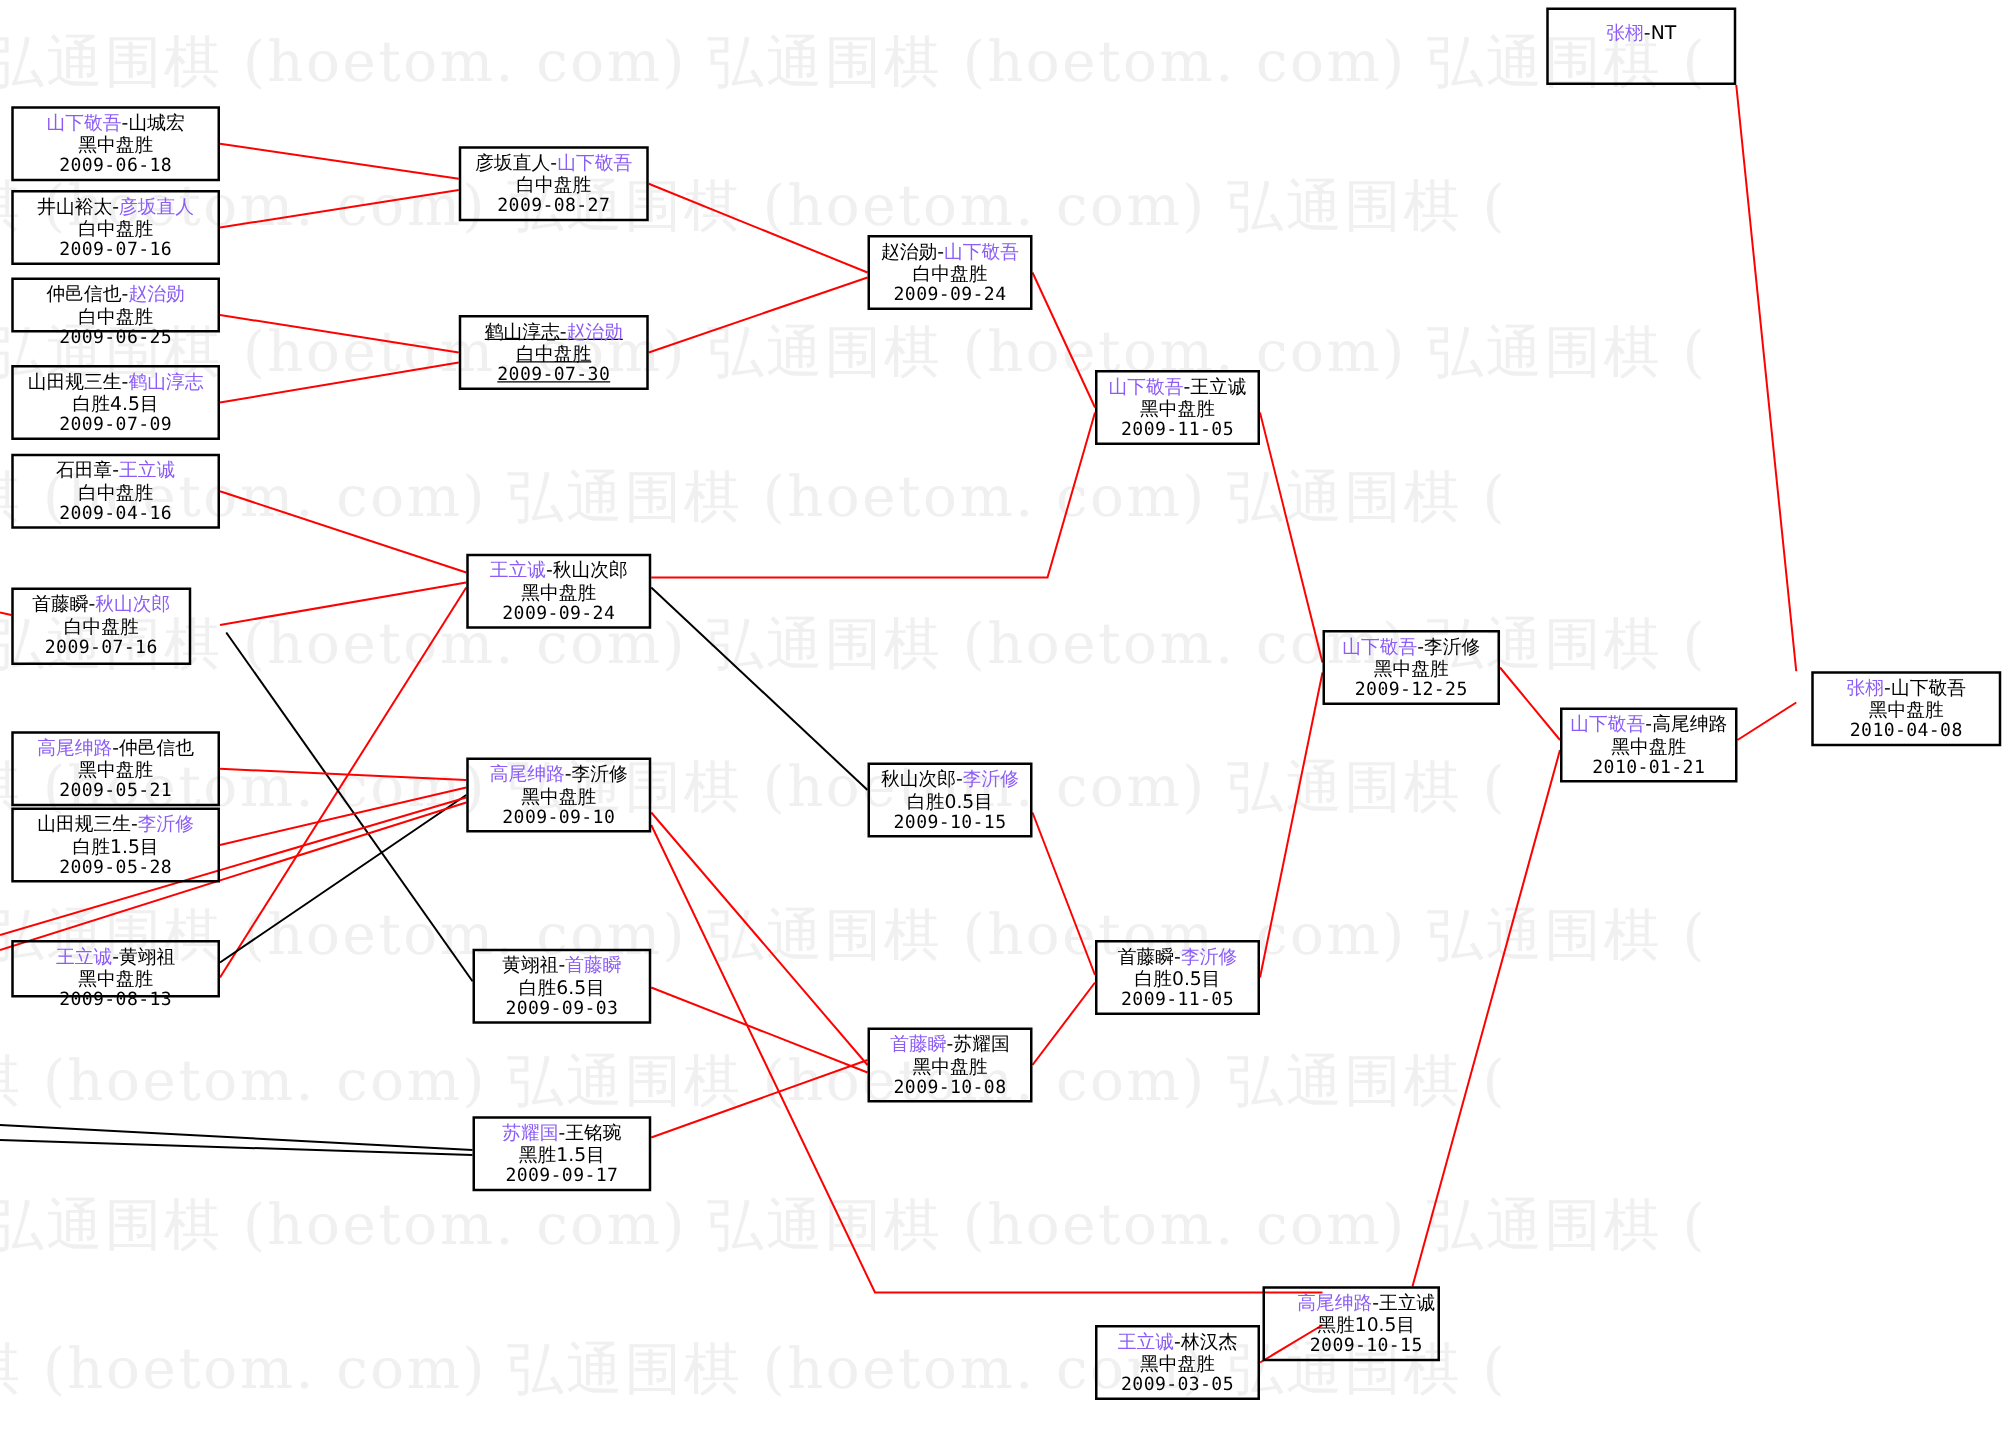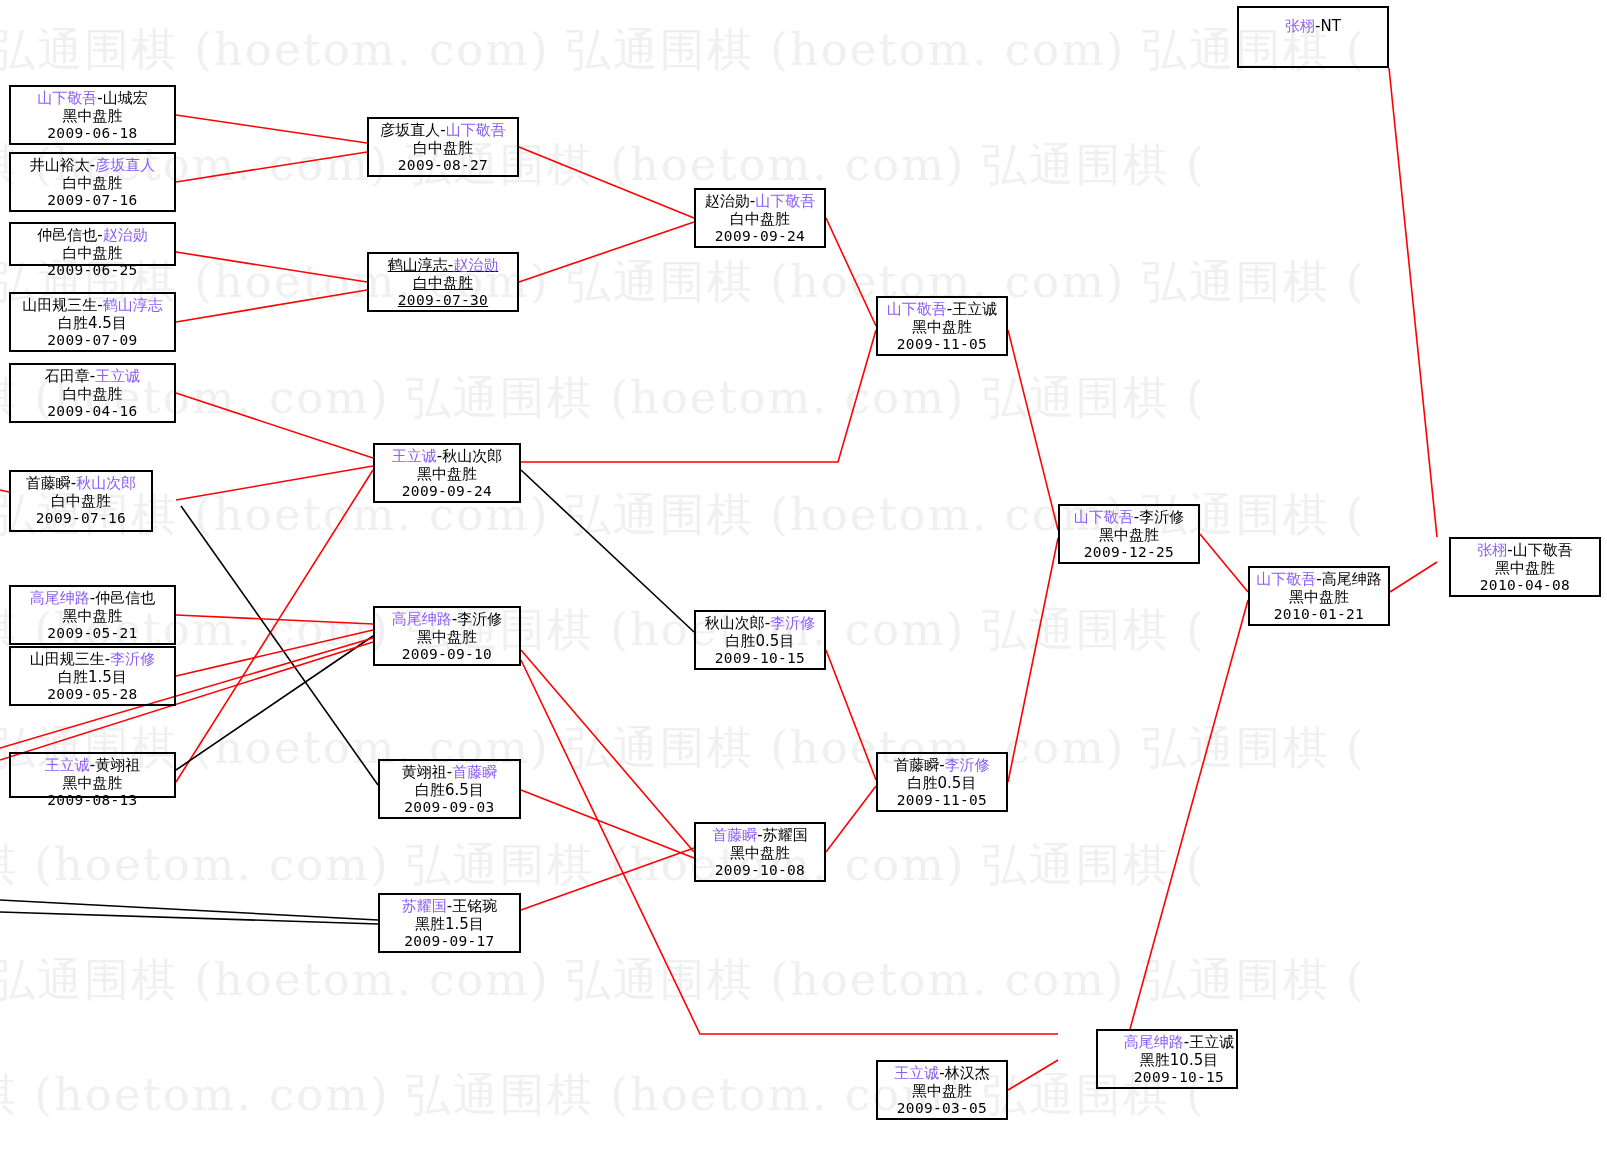--- a/index.html
+++ b/index.html
@@ -237,21 +237,21 @@
       <div class="node" style="left: 876px; top: 1060px; width: 132px; height: 60px;">
         <span class="ln match"><span class="win">王立诚</span><span class="sep">-</span><span class="lose">林汉杰</span></span>
         <span class="ln result">黑中盘胜</span>
         <span class="ln date">2009-03-05</span>
       </div>
       <div class="node" style="left: 1058px; top: 504px; width: 142px; height: 60px;">
         <span class="ln match"><span class="win">山下敬吾</span><span class="sep">-</span><span class="lose">李沂修</span></span>
         <span class="ln result">黑中盘胜</span>
         <span class="ln date">2009-12-25</span>
       </div>
-      <div class="node" style="left: 1096px; top: 1029px; width: 142px; height: 60px; padding-left: 24px;">
+      <div class="node" style="left: 1010px; top: 1029px; width: 142px; height: 60px; padding-left: 24px;">
         <span class="ln match"><span class="win">高尾绅路</span><span class="sep">-</span><span class="lose">王立诚</span></span>
         <span class="ln result">黑胜10.5目</span>
         <span class="ln date">2009-10-15</span>
       </div>
       <div class="node" style="left: 1248px; top: 566px; width: 142px; height: 60px;">
         <span class="ln match"><span class="win">山下敬吾</span><span class="sep">-</span><span class="lose">高尾绅路</span></span>
         <span class="ln result">黑中盘胜</span>
         <span class="ln date">2010-01-21</span>
       </div>
       <div class="node" style="left: 1437px; top: 537px; width: 152px; height: 60px; margin-left: 12px;">

